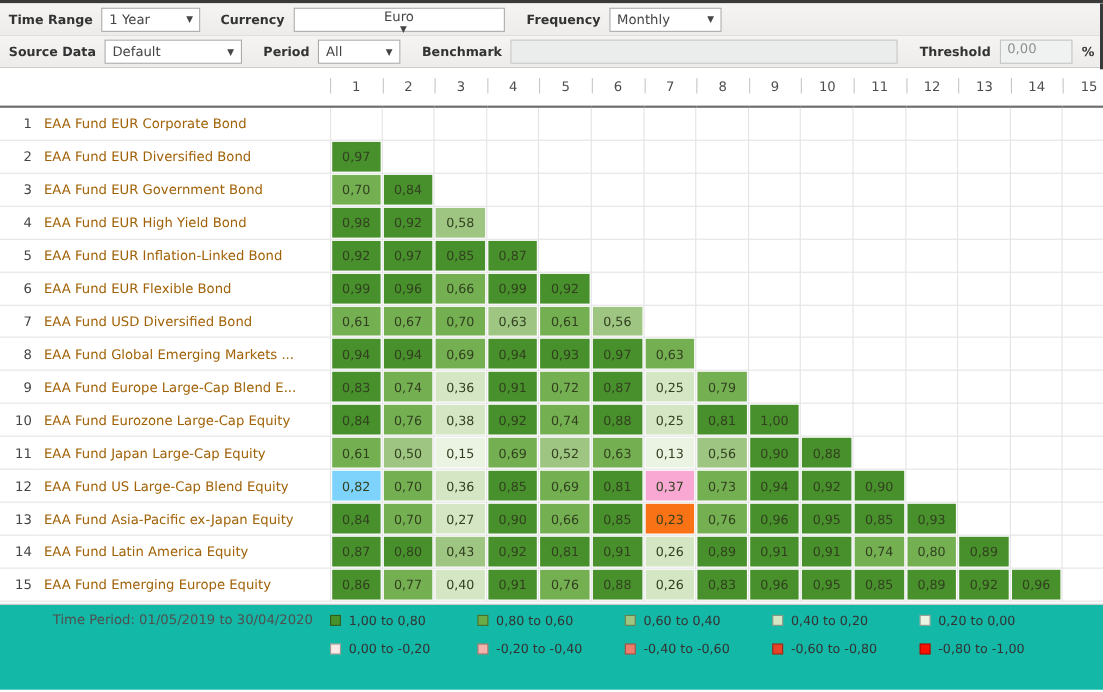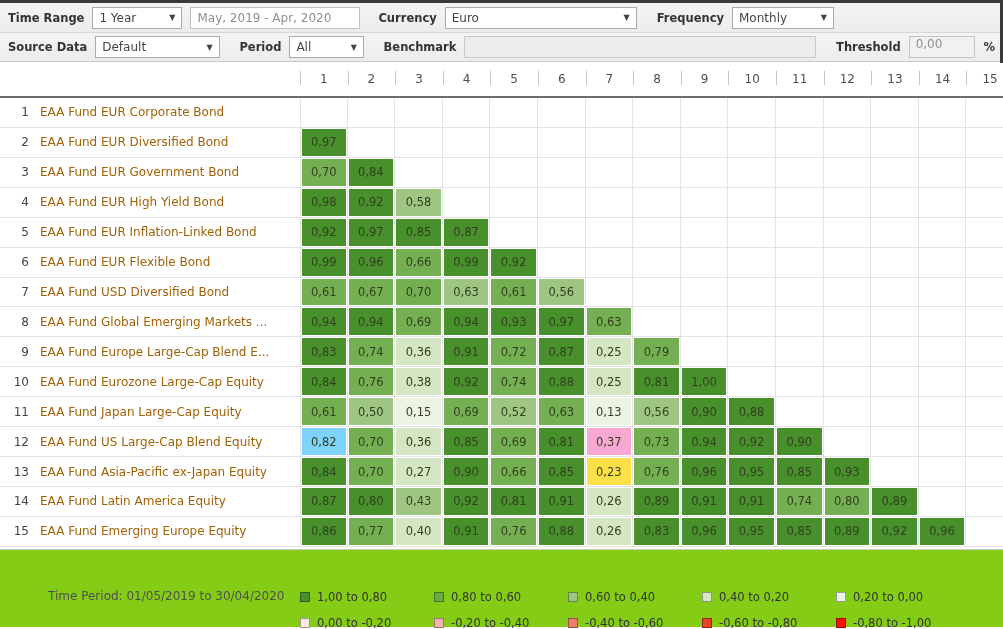--- a/index.html
+++ b/index.html
@@ -15,21 +15,21 @@
   .toolbar-2 { height: 29px; border-bottom: 1px solid #c9c8c6; }
   .tb-label { font-size: 11.5px; font-weight: bold; color: #333; white-space: nowrap; }
   .select { display: flex; align-items: center; justify-content: space-between; height: 22px;
             background: #fff; border: 1px solid #aaa; padding: 0 6px; font-size: 12px; color: #444;
             cursor: pointer; }
   .select .arrow { font-size: 8px; color: #444; margin-left: 8px; }
   .textbox { height: 22px; border: 1px solid #c2c1bf; background: #fff; font-size: 12px;
              color: #8f8f8f; padding: 0 6px; font-family: "DejaVu Sans", sans-serif; }
   .w-timerange { width: 90px; }
   .w-date { width: 170px; display: flex; align-items: center; }
-  .w-currency { width: 192px; }
+  .w-currency { width: 192px; flex-direction: column; }
   .w-frequency { width: 102px; }
   .w-sourcedata { width: 131px; text-align: right; }
   .w-period { width: 78px; }
   .w-benchmark { width: 372px; background: #ebecec; border-color: #c9c9c9; }
   .w-threshold { width: 70px; background: #f0f1f1; border-color: #c4c4c4; color: #909090; }
   .sp4 { width: 2px; } .sp6 { width: 4px; }
 
   
   .matrix { display: grid; grid-template-columns: 32px 268px repeat(15, 47.6px);
             grid-template-rows: 36px repeat(15, 29.93px); width: 1014px; background: #fff; }
@@ -41,43 +41,40 @@
   .mx-rownum { display: flex; align-items: center; justify-content: flex-end; padding-right: 3px;
                font-size: 12px; color: #444; border-bottom: 1px solid #e4e4e4; }
   .mx-rowname { display: flex; align-items: center; padding-left: 8px; font-size: 12px;
                 color: #a16207; white-space: nowrap; overflow: hidden; border-bottom: 1px solid #e4e4e4; }
   .mx-cell { border-right: 1px solid #e4e4e4; border-bottom: 1px solid #e4e4e4; padding: 1px; }
   .mx-cell.first { border-left: 1px solid #e4e4e4; }
   .mx-fill { width: 100%; height: 100%; display: flex; align-items: center; justify-content: center;
              font-size: 11.5px; color: #32401f; }
 
   
-  .footer { display: flex; align-items: flex-start; padding-top: 39px; background: #84cc16;
+  .footer { display: flex; align-items: flex-start; padding-top: 6px; background: #14b8a6;
             border-top: 1px solid #cccccc; margin-top: 2px; height: 78px; }
   .time-period { margin-left: 48px; width: 250px; font-size: 12px; color: #4f4f4f; white-space: nowrap; }
   .legend { display: grid; grid-template-columns: repeat(5, 134px); grid-auto-rows: 16px;
             row-gap: 10px; margin-left: 2px; }
   .legend-item { display: flex; align-items: center; gap: 7px; }
   .legend-swatch { width: 10px; height: 10px; border: 1px solid rgba(0,0,0,0.35); flex: none; }
   .legend-label { font-size: 11.5px; color: #333; white-space: nowrap; }
 </style>
 </head>
 <body>
 
 <div class="app">
   <div class="top-right-edge"></div>
 
   <div class="toolbar toolbar-1">
     <span class="tb-label">Time Range</span>
     <div class="select w-timerange">
       <span>1 Year</span>
       <span class="arrow">▼</span>
-    </div>
-    <div class="textbox w-date">
-      <span>May, 2019 - Apr, 2020</span>
     </div>
     <span class="sp4"></span>
     <span class="tb-label">Currency</span>
     <div class="select w-currency">
       <span>Euro</span>
       <span class="arrow">▼</span>
     </div>
     <span class="sp6"></span>
     <span class="tb-label">Frequency</span>
     <div class="select w-frequency">
@@ -478,21 +475,21 @@
       <div class="mx-cell">
         <div class="mx-fill" style="background: rgb(71, 144, 44);">0,90</div>
       </div>
       <div class="mx-cell">
         <div class="mx-fill" style="background: rgb(116, 176, 82);">0,66</div>
       </div>
       <div class="mx-cell">
         <div class="mx-fill" style="background: rgb(71, 144, 44);">0,85</div>
       </div>
       <div class="mx-cell">
-        <div class="mx-fill" style="background: #fde047;">0,23</div>
+        <div class="mx-fill" style="background: #f97316;">0,23</div>
       </div>
       <div class="mx-cell">
         <div class="mx-fill" style="background: rgb(116, 176, 82);">0,76</div>
       </div>
       <div class="mx-cell">
         <div class="mx-fill" style="background: rgb(71, 144, 44);">0,96</div>
       </div>
       <div class="mx-cell">
         <div class="mx-fill" style="background: rgb(71, 144, 44);">0,95</div>
       </div>

